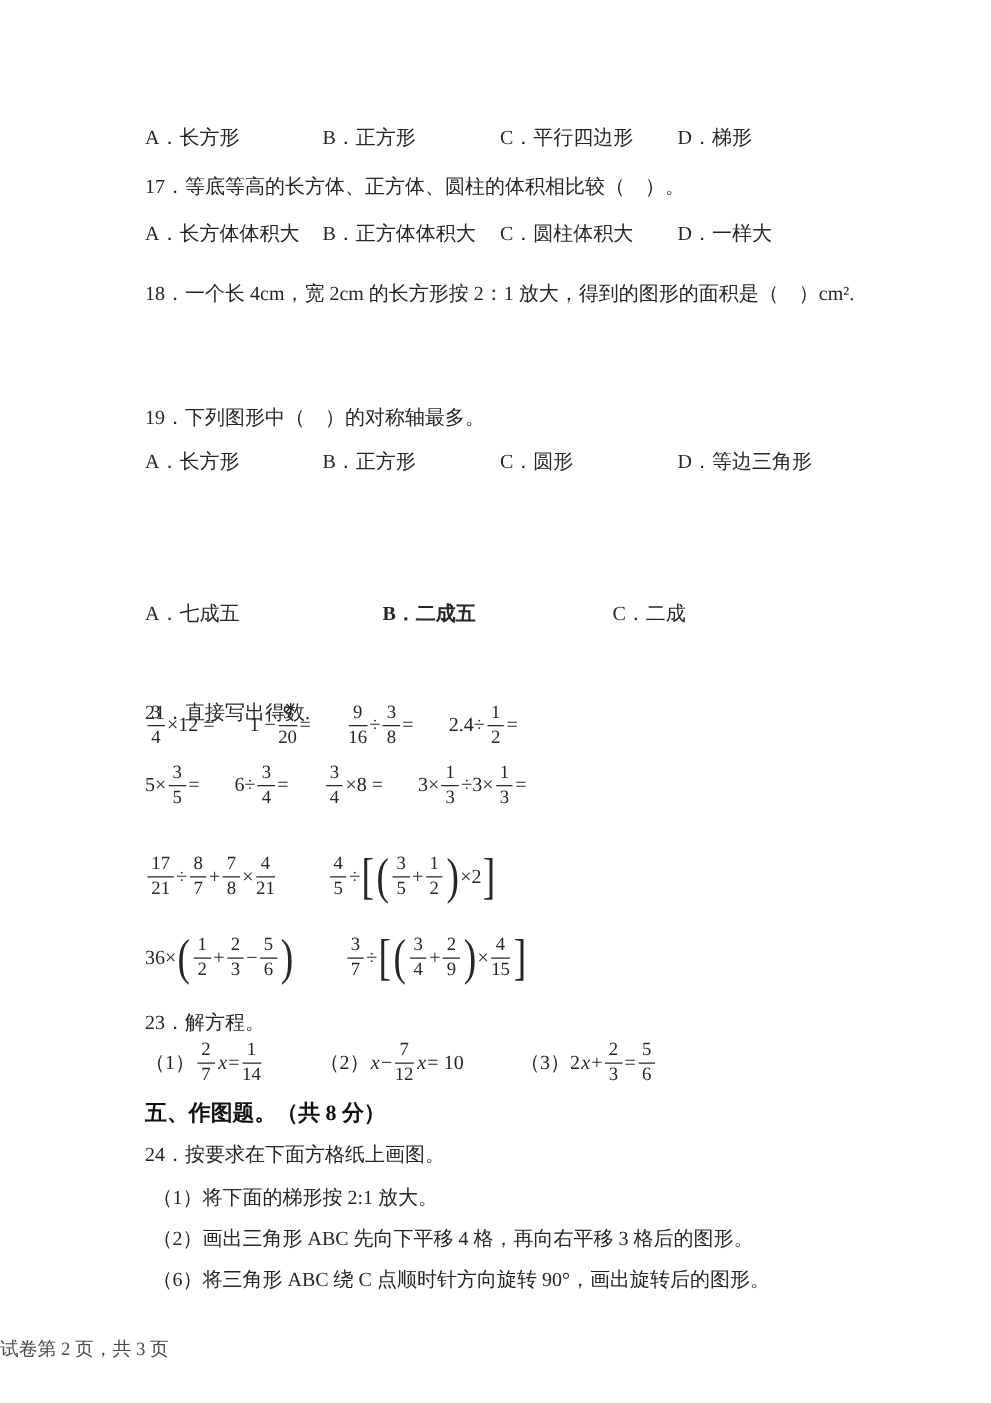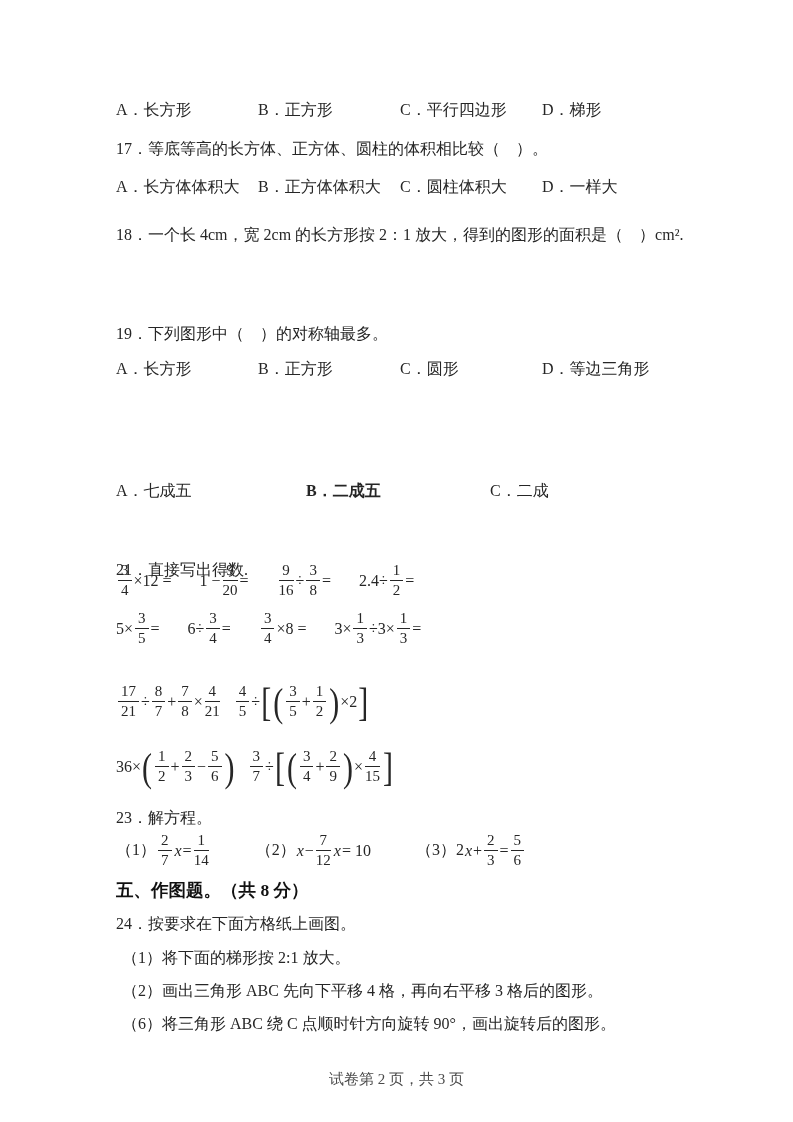--- a/index.html
+++ b/index.html
@@ -22,23 +22,23 @@
   .opts-3 > span:nth-child(2) { flex:0 0 184px;font-weight:bold; }
   .opts-3 > span:last-child { flex:0 0 auto; }
   .heading { font-weight:bold; font-size:17.5px; color:#111; }
   .math-row { display:flex; align-items:center; }
   .formula { display:inline-flex; align-items:center; white-space:nowrap; }
   .frac { display:inline-flex; flex-direction:column; vertical-align:middle; text-align:center; margin:0 2px; line-height:1.15; font-size:15px; }
   .frac .num { display:block; padding:0 3px 1px; border-bottom:1px solid #262626; }
   .frac .den { display:block; padding-top:1px; }
   .delim { display:inline-block; font-size:30px; font-weight:300; line-height:0.9; vertical-align:middle; transform:scaleY(1.35); margin:0 1px; }
   .mvar { font-style:italic; padding:0 1px; }
-  .footer { position:absolute; left:0; right:0; text-align:center; font-size:15px; color:#4a4a4a; }
+  .footer { position:absolute; left:0; right:0; font-size:15px; color:#4a4a4a; }
   .gap28 { gap:28px; }
-  .gap24 { gap:12px; }
+  .gap24 { gap:40px; }
   .gap45 { gap:45px; }
 </style>
 </head>
 <body>
 
 <div class="page">
 
   <div class="line opts opts-4" style="top:100px">
     <span>A．长方形</span>
     <span>B．正方形</span>

